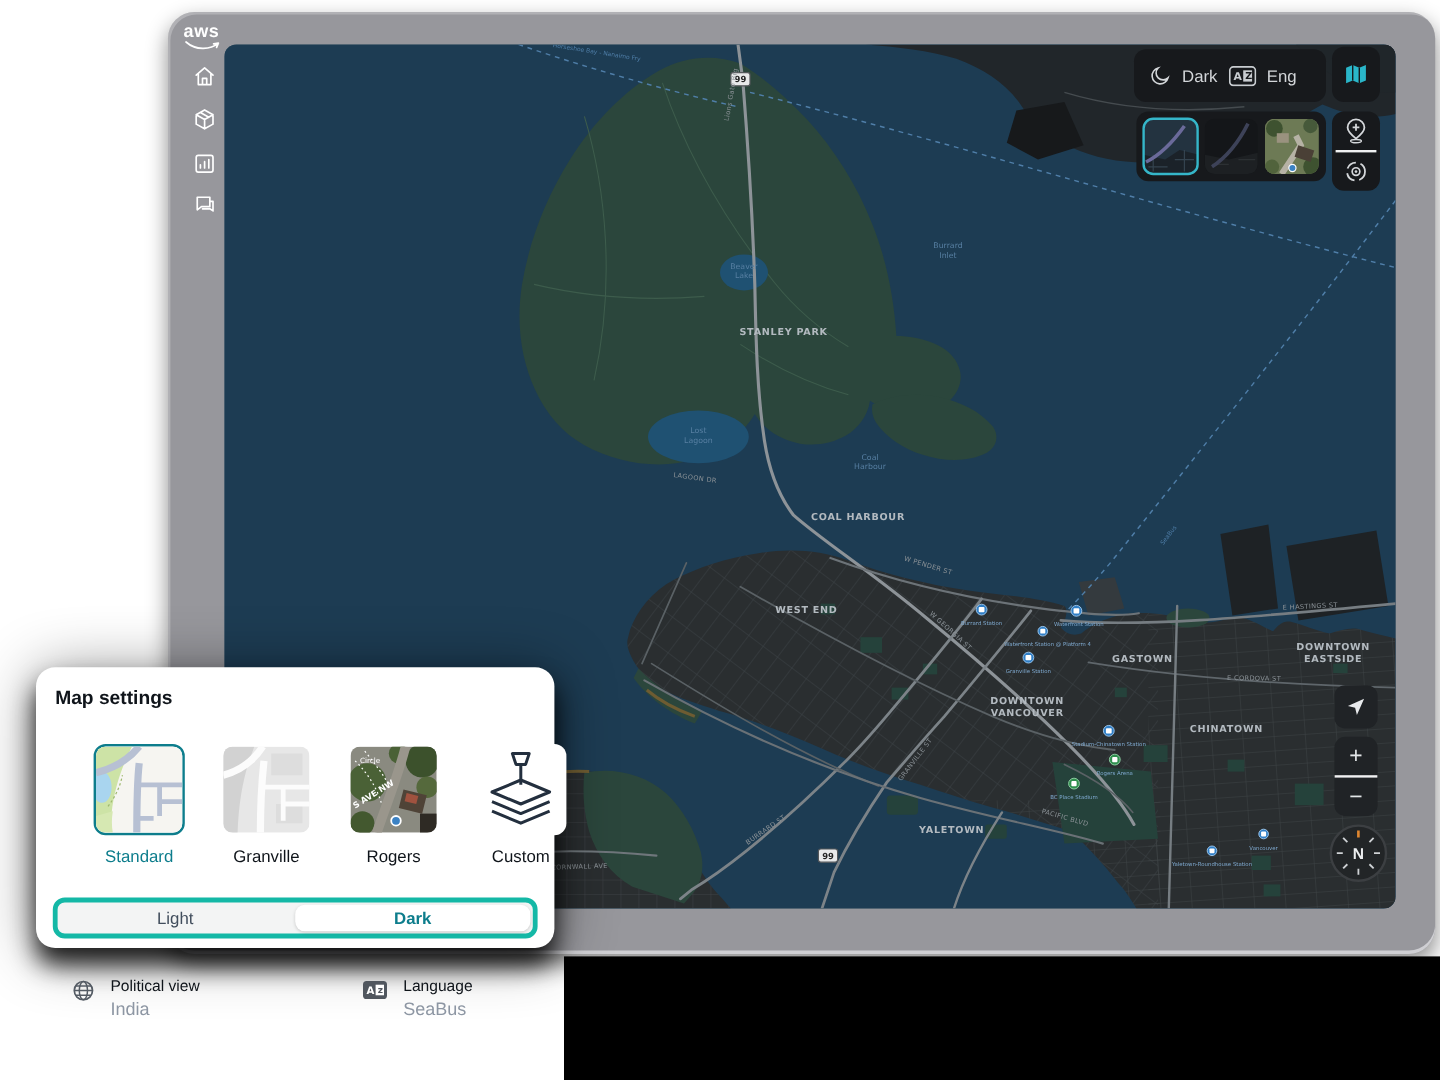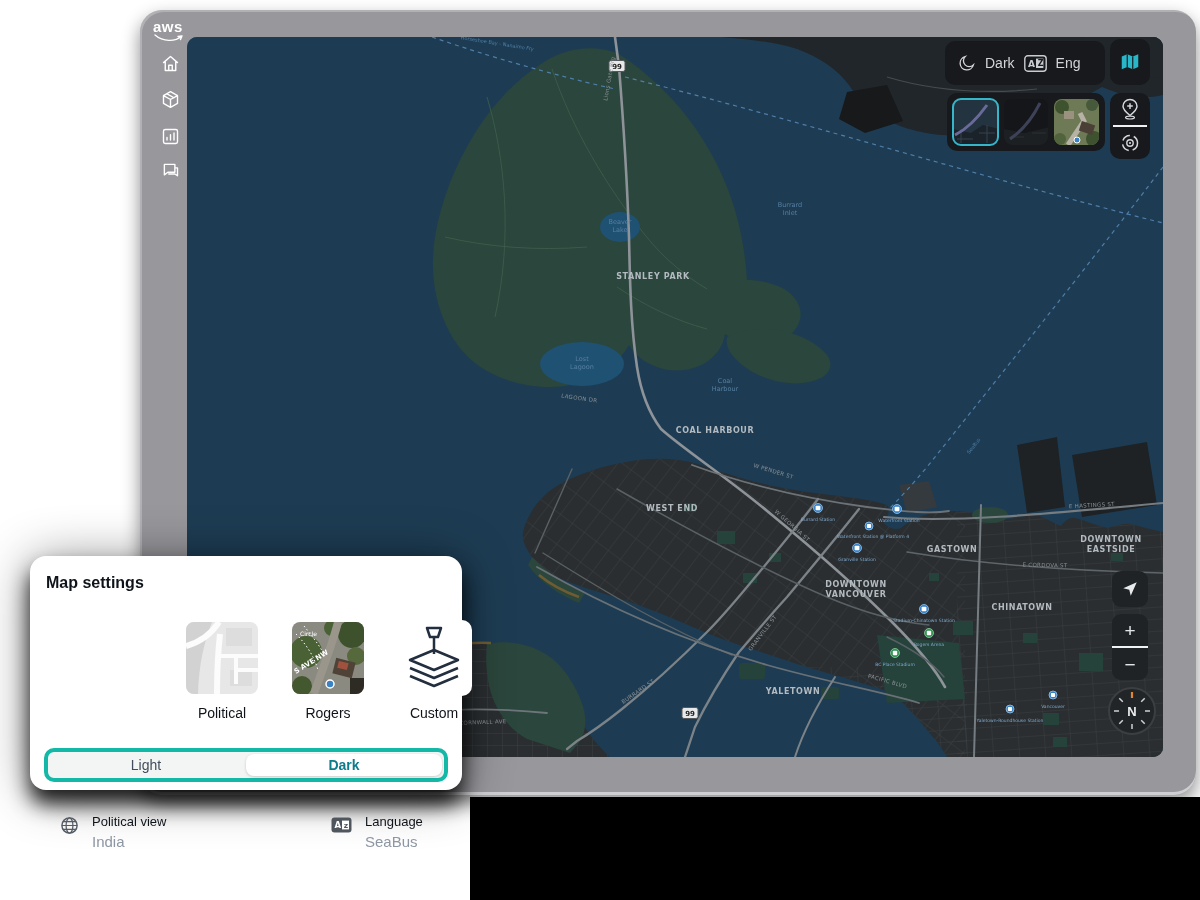--- a/index.html
+++ b/index.html
@@ -60,21 +60,21 @@
     border:2px solid transparent; background:#fff; display:flex; align-items:center; justify-content:center; }
   .style-col.sel .box { border-color:#0d7d8c; }
   .style-col .cap { margin-top:9px; font-size:14px; color:#0f141a; }
   .style-col.sel .cap { color:#0d7d8c; }
   .seg { position:absolute; left:14px; top:192px; width:404px; height:34px; background:#f3f4f4;
     border:4px solid #14b8a6; border-radius:10px; display:flex; }
   .seg-opt { flex:1; display:flex; align-items:center; justify-content:center; font-size:14px;
     color:#414d5c; cursor:pointer; }
   .seg-opt.active { background:#fff; border-radius:8px; margin:2px; color:#0d7d8c; font-weight:700;
     box-shadow:0 1px 3px rgba(0,0,0,.18); }
-  .meta-row { position:absolute; left:0; top:258px; width:100%; display:flex;gap:29px; }
+  .meta-row { position:absolute; left:0; top:258px; width:100%; display:flex; }
   .meta-item { display:flex; gap:13px; align-items:flex-start; cursor:pointer; }
   .meta-item.pv { margin-left:30px; width:180px; }
   .meta-item .ttl { font-size:13px; color:#0f141a; }
   .meta-item .val { font-size:15px; color:#8d96a3; margin-top:4px; }
 
   text { font-family:"DejaVu Sans", sans-serif; }
   .nb { fill:#b3bac0; font-weight:700; letter-spacing:.6px; font-size:8px; text-anchor:middle; }
   .wl { fill:#577fa2; font-size:6.5px; text-anchor:middle; }
   .rl { fill:#8a9196; font-size:5.5px; text-anchor:middle; letter-spacing:.3px; }
   .st { fill:#7fa9cf; font-size:4.5px; text-anchor:middle; }
@@ -403,34 +403,49 @@
           </g>
         </svg>
         <div class="n">N</div>
       </div>
     </div>
   </div>
 
   <div class="panel">
     <div class="panel-title">Map settings</div>
 
+    <div class="style-col sel" style="left:36px">
+      <div class="box">
+        <svg width="72" height="72" viewBox="0 0 72 72">
+          <rect width="72" height="72" fill="#f6f5f1"></rect>
+          <path d="M0,0 L30,0 C21,18 15,36 13,56 L0,60 Z" fill="#cde3a6"></path>
+          <path d="M0,58 L14,54 C13,60 13,66 14,72 L0,72 Z" fill="#d6e8b2"></path>
+          <ellipse cx="5" cy="34" rx="8" ry="13" fill="#a9d5ef"></ellipse>
+          <path d="M10,50 C16,42 20,34 22,24" stroke="#9db86e" stroke-width="1" stroke-dasharray="2 2" fill="none"></path>
+          <path d="M0,22 C16,18 28,10 36,0" stroke="#b7c0d3" stroke-width="6" fill="none"></path>
+          <path d="M34,72 C34,52 34,32 36,14" stroke="#b7c0d3" stroke-width="6" fill="none"></path>
+          <path d="M35,32 H72 M53,32 V58 M53,46 H72 M34,60 H48" stroke="#b7c0d3" stroke-width="4" fill="none"></path>
+        </svg>
+      </div>
+      <div class="cap">Standard</div>
+    </div>
 
     <div class="style-col" style="left:142px">
       <div class="box">
         <svg width="72" height="72" viewBox="0 0 72 72">
           <rect width="72" height="72" fill="#e7e7e7"></rect>
           <path d="M0,0 L26,0 C18,20 13,42 12,72 L0,72 Z" fill="#d2d2d2"></path>
           <rect x="40" y="6" width="26" height="18" fill="#dddddd"></rect>
           <rect x="44" y="48" width="22" height="16" fill="#dddddd"></rect>
           <path d="M0,24 C15,20 26,11 33,0" stroke="#fcfcfc" stroke-width="6" fill="none"></path>
           <path d="M31,72 C31,50 32,30 34,12" stroke="#fcfcfc" stroke-width="6" fill="none"></path>
           <path d="M32,34 H72 M50,34 V62 M50,48 H72" stroke="#fcfcfc" stroke-width="4" fill="none"></path>
         </svg>
       </div>
-      <div class="cap">Political</div>
+      <div class="cap">Granville</div>
     </div>
 
     <div class="style-col" style="left:248px">
       <div class="box">
         <svg width="72" height="72" viewBox="0 0 72 72">
           <rect width="72" height="72" fill="#8a8a80"></rect>
           <circle cx="14" cy="30" r="16" fill="#4a6136"></circle>
             <circle cx="60" cy="12" r="14" fill="#3c512c"></circle>
           <circle cx="64" cy="34" r="9" fill="#55693c"></circle>
             <circle cx="10" cy="64" r="10" fill="#43582f"></circle>

